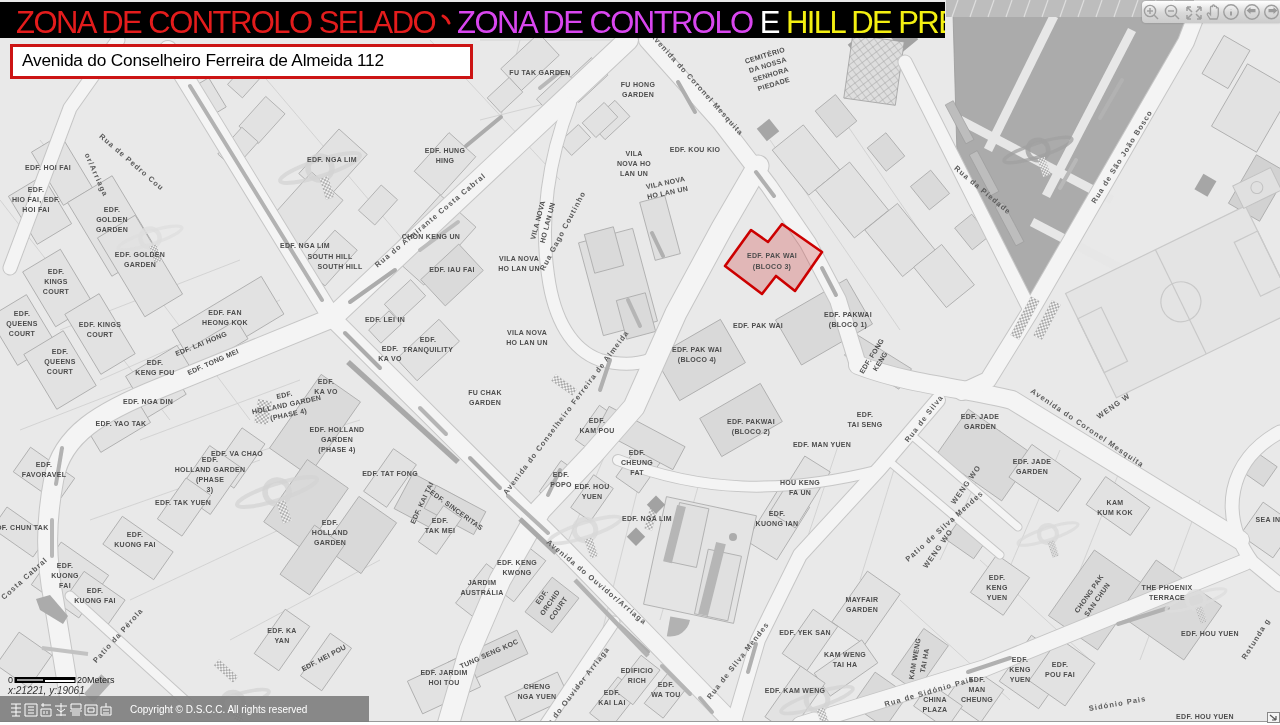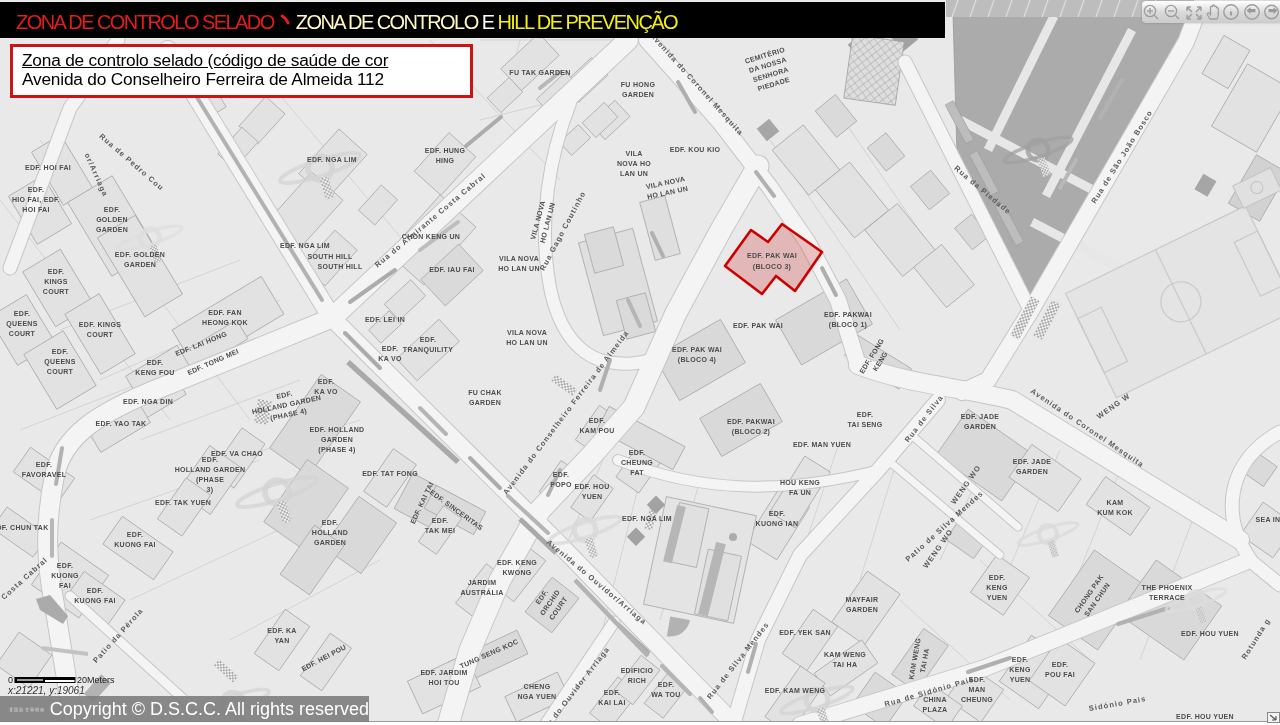--- a/index.html
+++ b/index.html
@@ -1,27 +1,27 @@
 <!DOCTYPE html>
 <html><head><meta charset="utf-8">
 <style>
 html,body{margin:0;padding:0;background:#fff;}
 #wrap{position:relative;width:1280px;height:725px;overflow:hidden;font-family:"Liberation Sans",sans-serif;background:#fff;}
 #mapbox{position:absolute;left:0;top:0;width:1280px;height:721px;overflow:hidden;border-bottom:1px solid #9a9a9a;}
 .lb{font:bold 7px "Liberation Sans",sans-serif;fill:#4d4d4d;text-anchor:middle;letter-spacing:0.3px;}
 .st{font:bold 7.5px "Liberation Sans",sans-serif;fill:#5a5a5a;text-anchor:middle;letter-spacing:1.1px;}
 #toolbar{position:absolute;right:0;top:1px;width:138px;height:22px;background:linear-gradient(#ffffff,#d8d8d8 55%,#cccccc);border-radius:4px 0 0 4px;box-shadow:0 0 2px rgba(0,0,0,0.25);}
 #titlebar{position:absolute;left:0;top:2px;width:945px;height:36px;background:#000;white-space:nowrap;overflow:hidden;}
-#titlebar .t{font-size:20px;letter-spacing:-1.55px;line-height:41px;vertical-align:top}
+#titlebar .t{font-size:31px;letter-spacing:-1.55px;line-height:41px;vertical-align:top}
 #infobox{position:absolute;left:10px;top:44px;width:442px;background:#ffffff;border:3px solid #cc1414;padding:4px 6px 6px 9px;}
 #infobox .l{font-size:17.3px;color:#000;line-height:19px;letter-spacing:-0.2px;}
 #scale{position:absolute;left:8px;top:672px;}
 #coords{position:absolute;left:8px;top:685px;font-size:10px;color:#333;font-style:italic;}
 #copyr{position:absolute;left:0px;top:696px;width:369px;height:26px;background:rgba(125,125,125,0.9);color:#fff;display:flex;align-items:center;padding-left:9px;box-sizing:border-box;white-space:nowrap;overflow:hidden;}
-#copyr .ct{font-size:18px;color:#fff;margin-left:4px;letter-spacing:0px;}
+#copyr .ct{font-size:10px;color:#fff;margin-left:16px;letter-spacing:0px;}
 #corner{position:absolute;left:1267px;top:712px;width:11px;height:9px;background:#f4f4f4;border:1px solid #888;}
 #corner svg{display:block}
 </style></head>
 <body>
 <div id="wrap">
 <div id="mapbox"><svg id="map" width="1280" height="725" viewBox="0 0 1280 725">
         <rect width="1280" height="725" fill="#e9e9e9"></rect>
         <line x1="168" y1="50" x2="332" y2="318" stroke="#cdcdcd" stroke-width="0.8"></line>
         <line x1="40" y1="140" x2="250" y2="420" stroke="#cdcdcd" stroke-width="0.8"></line>
         <line x1="0" y1="200" x2="170" y2="420" stroke="#cdcdcd" stroke-width="0.8"></line>
@@ -481,23 +481,22 @@
           <line x1="89" y1="8" x2="89" y2="8.3" stroke-width="2"></line>
           <line x1="89" y1="10.5" x2="89" y2="14.5" stroke-width="2"></line>
           <circle cx="110" cy="11" r="7.2"></circle>
           <path d="M113.5,8 l-5,0 l0,-1.8 l-4,3.4 l4,3.4 l0,-1.8 l5,0 z" fill="#9a9a9a" stroke="none"></path>
           <circle cx="129.5" cy="11" r="6.8"></circle>
           <path d="M126.5,8 l5,0 l0,-1.8 l4,3.4 l-4,3.4 l0,-1.8 l-5,0 z" fill="#9a9a9a" stroke="none"></path>
         </g>
       </svg></div>
 <div id="titlebar"><span class="t" style="color:#e31c1c;padding-left:16px">ZONA DE CONTROLO SELADO</span><svg width="22" height="26" viewBox="0 0 22 26" style="vertical-align:-2px">
         <path d="M8,14 q4,2 6,7" stroke="#e31c1c" stroke-width="3" fill="none" stroke-linecap="round"></path>
-      </svg><span class="t" style="color:#fef9c3">ZONA DE CONTROLO</span><span class="t" style="color:#ffffff"> E </span><span class="t" style="color:#f3ef11">HILL DE PREVENÇÃO</span></div>
+      </svg><span class="t" style="color:#d946ef">ZONA DE CONTROLO</span><span class="t" style="color:#ffffff"> E </span><span class="t" style="color:#f3ef11">HILL DE PREVENÇÃO</span></div>
 <div id="infobox">
-<div class="l"><u>Zona de controlo selado (código de saúde de cor</u></div>
 <div class="l">Avenida do Conselheiro Ferreira de Almeida 112</div>
 </div>
 <div id="scale"><svg width="150" height="12" viewBox="0 0 150 12">
 <text x="0" y="9" font-size="9" fill="#222">0</text>
 <rect x="7" y="3.5" width="60" height="5" fill="#fff" stroke="#000" stroke-width="1"></rect>
 <rect x="7" y="3.5" width="30" height="5" fill="#000"></rect>
 <rect x="9" y="5.4" width="26" height="1.2" fill="#fff"></rect>
 <rect x="37" y="3.5" width="30" height="2.5" fill="#000"></rect>
 <text x="69" y="9" font-size="9" fill="#222">20Meters</text>
       </svg></div>

